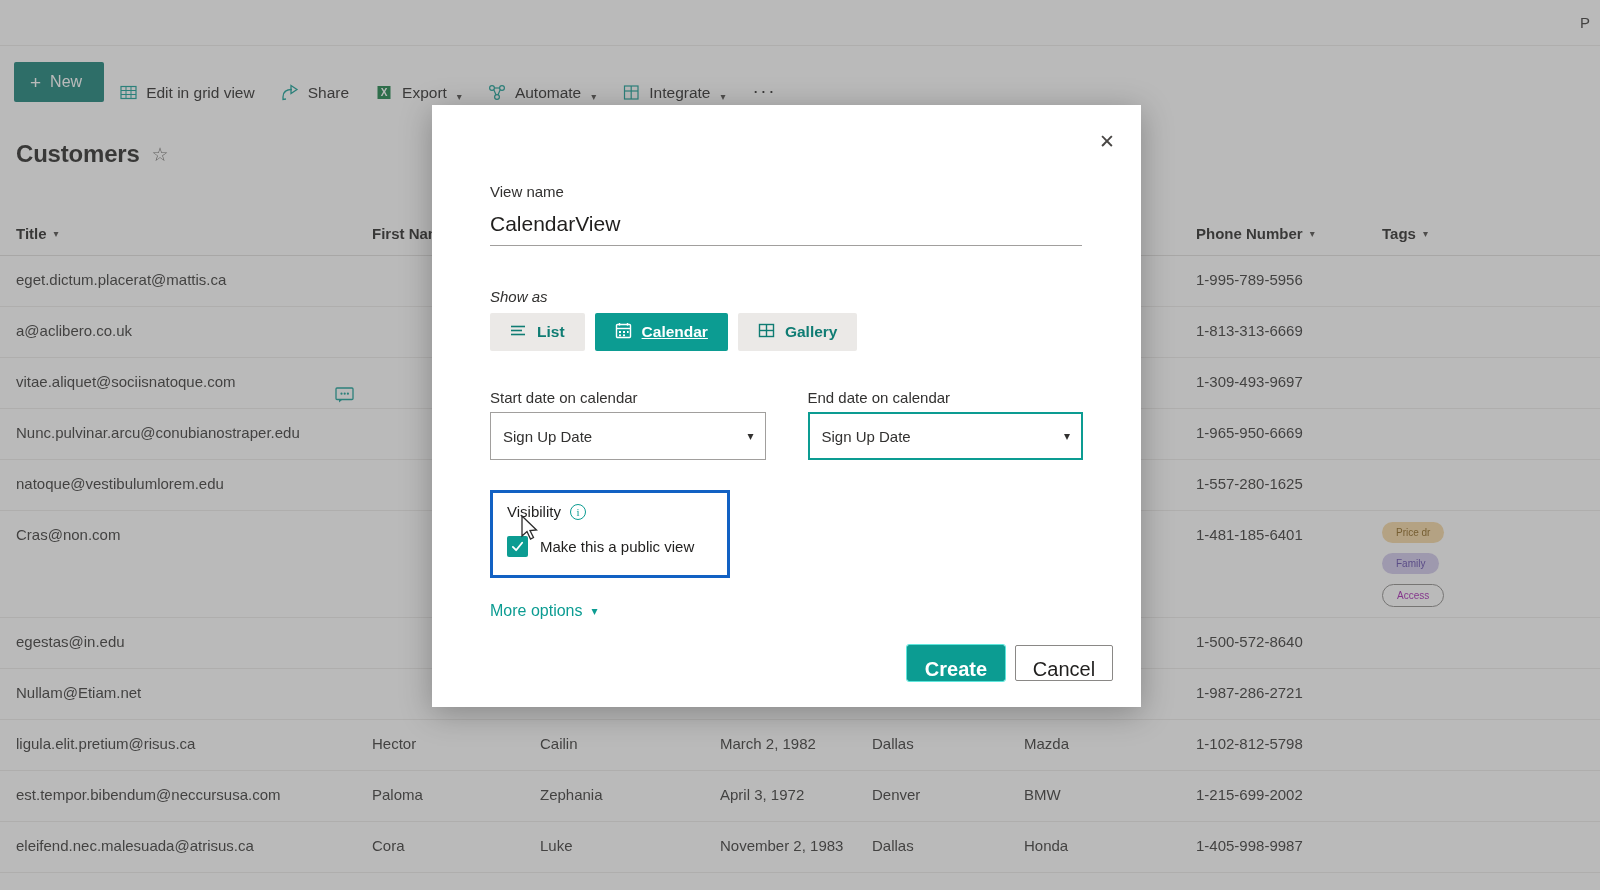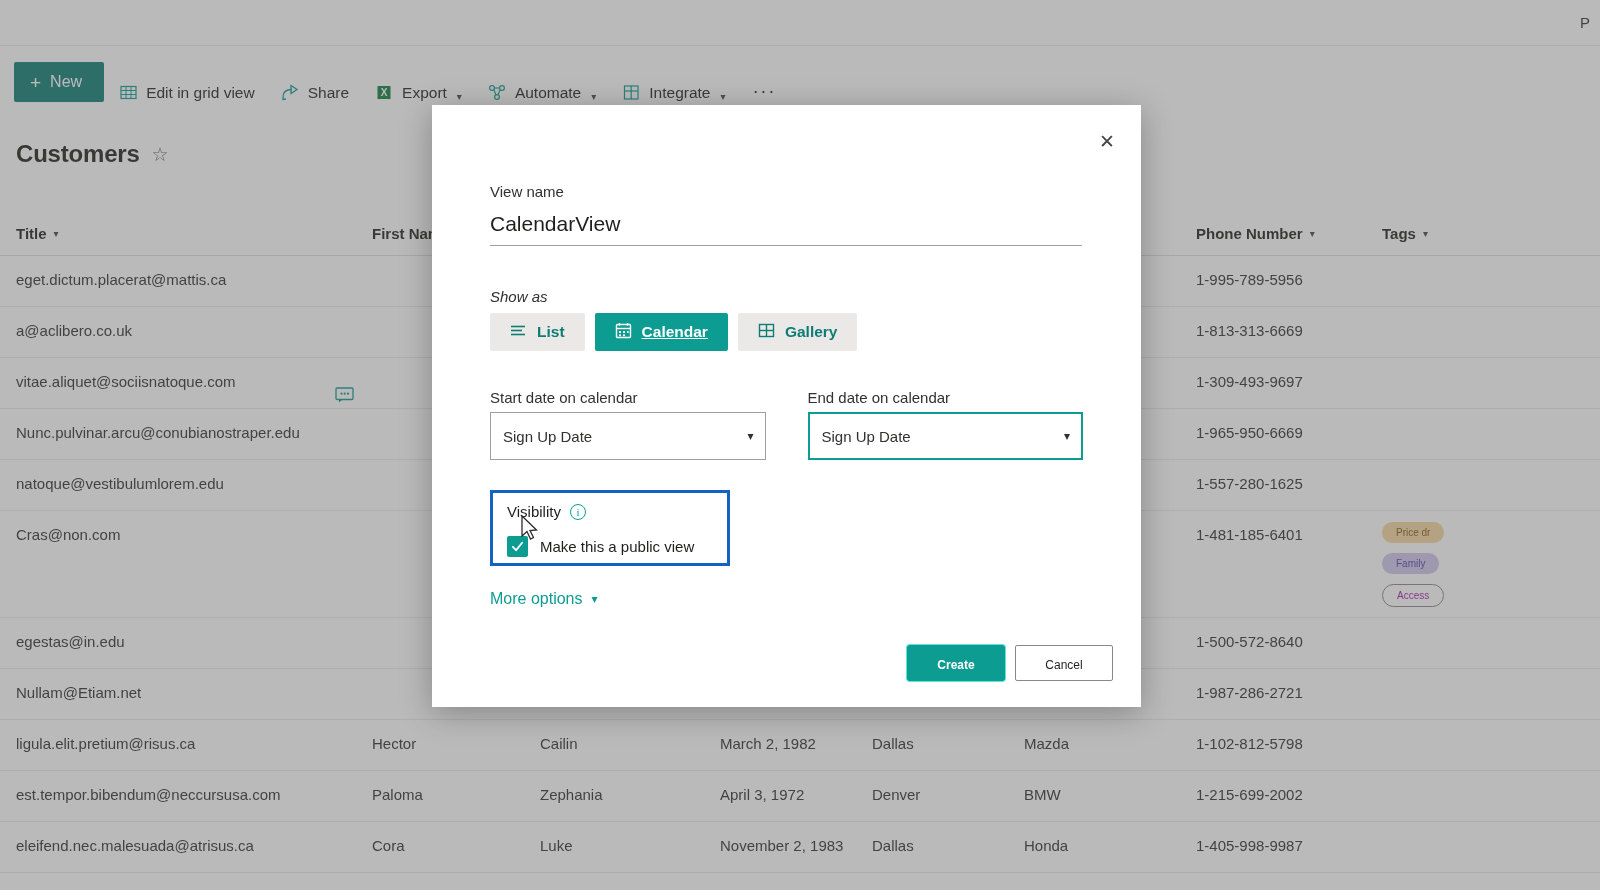--- a/index.html
+++ b/index.html
@@ -162,21 +162,21 @@
   }
   .dd.focused { border: 2px solid #0c9c92; }
   .dd .chev {
     position: absolute; right: 11px; top: 50%;
     transform: translateY(-50%);
     font-size: 12px; color: #323130;
   }
 
   .visibility-box {
     margin-top: 30px;
-    width: 240px; height: 76px;
+    width: 240px; height: 88px;
     border: 3px solid #1261c3;
     padding: 10px 14px 0 14px;
   }
   .vis-head { display: flex; align-items: center; gap: 9px; }
   .vis-title { font-size: 15px; color: #201f1e; }
   .info-icon {
     width: 16px; height: 16px; border-radius: 50%;
     border: 1.3px solid #0c9c92; color: #0c9c92;
     font-size: 11px; line-height: 14px; text-align: center;
     cursor: pointer; font-family: "Liberation Serif", serif;
@@ -198,21 +198,21 @@
     background: none; border: none; cursor: pointer; font-family: inherit;
   }
   .more-options .chev { font-size: 12px; }
 
   .modal-footer {
     position: absolute; right: 28px; bottom: 26px;
     display: flex; gap: 10px;
   }
   .btn {
     height: 36px; min-width: 98px; padding: 12px 16px;
-    font-size: 12px; font-family: inherit; cursor: pointer;
+    font-size: 20px; font-family: inherit; cursor: pointer;
     border-radius: 2px;
   }
   .btn-primary {
     background: #0c9c92; color: #ffffff;
     border: 1px solid #0c9c92; font-weight: 600;
     outline: 1px solid #5ee6dc;
   }
   .btn-secondary {
     background: #ffffff; color: #201f1e;
     border: 1px solid #8a8886;

